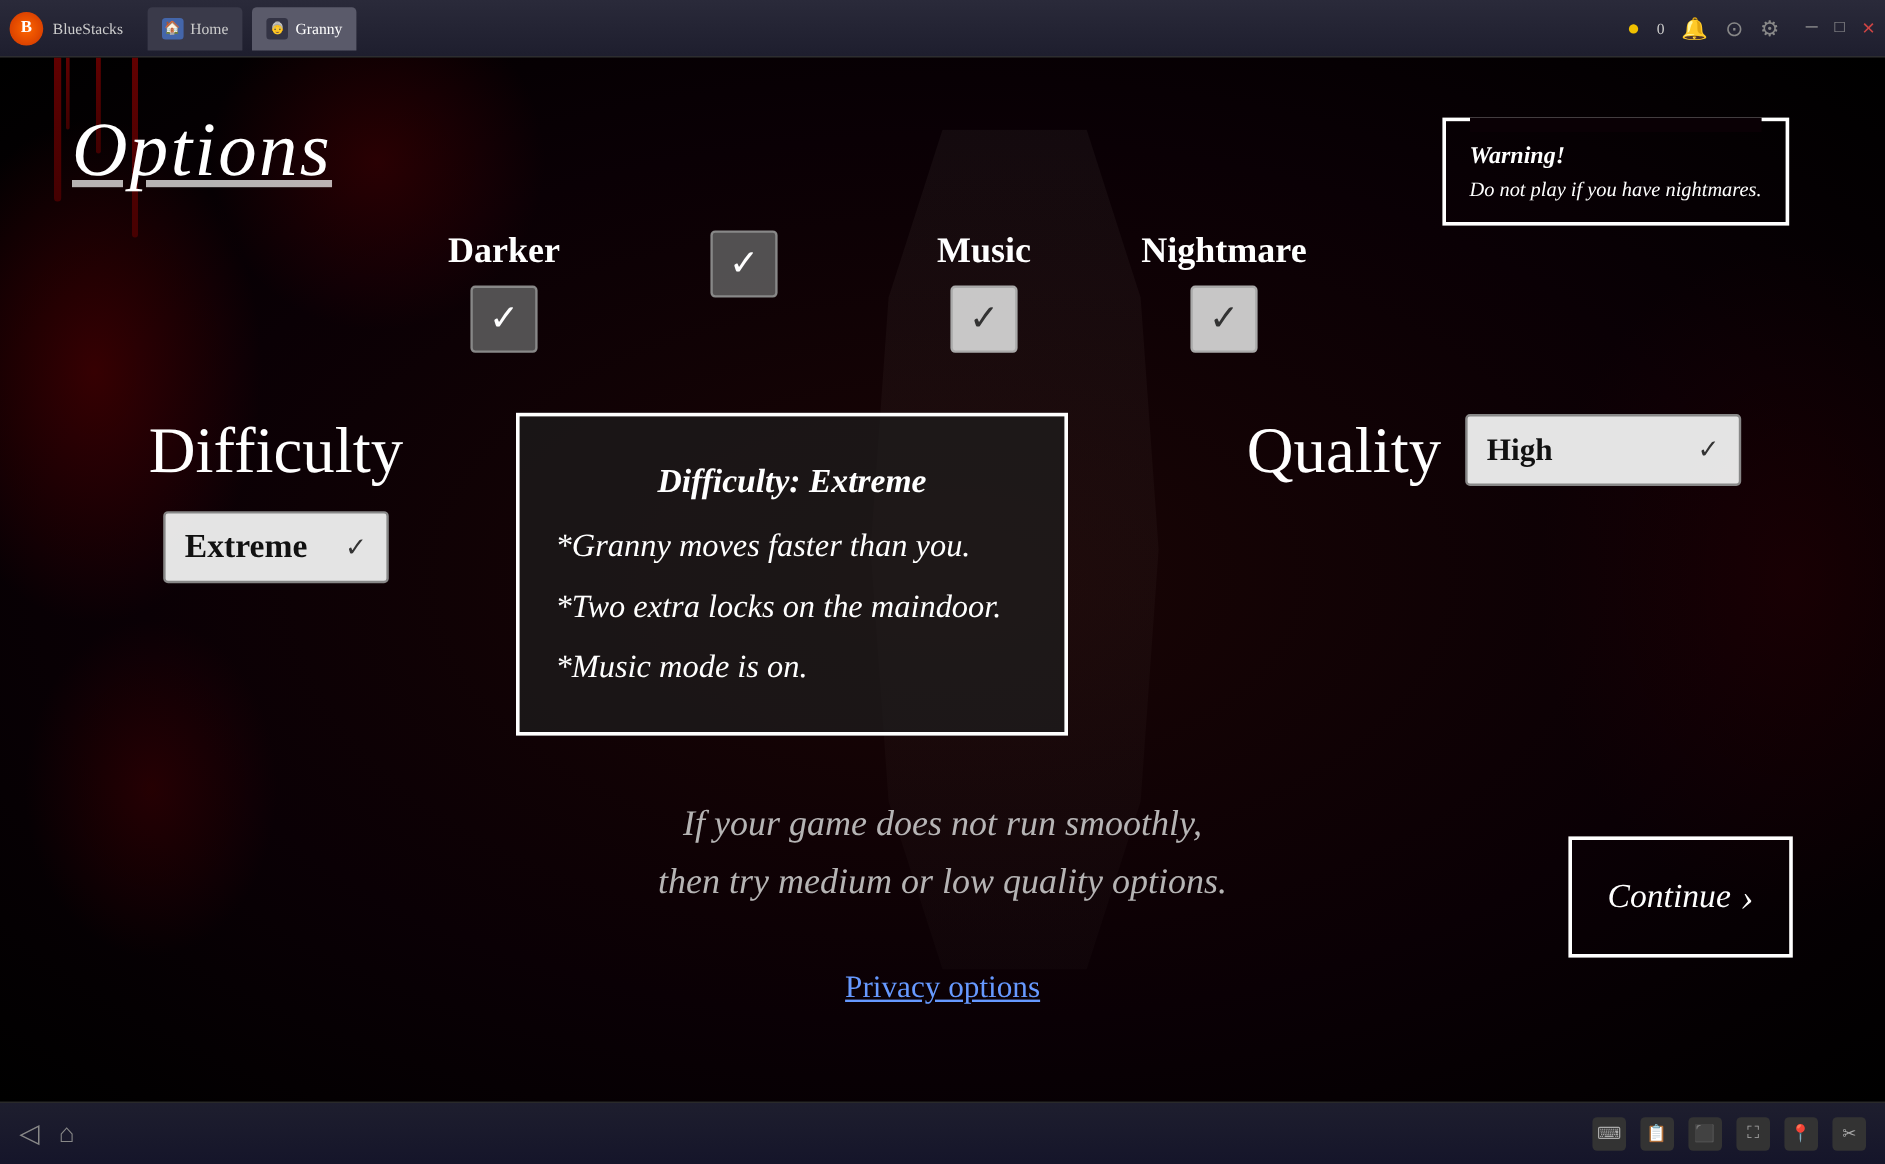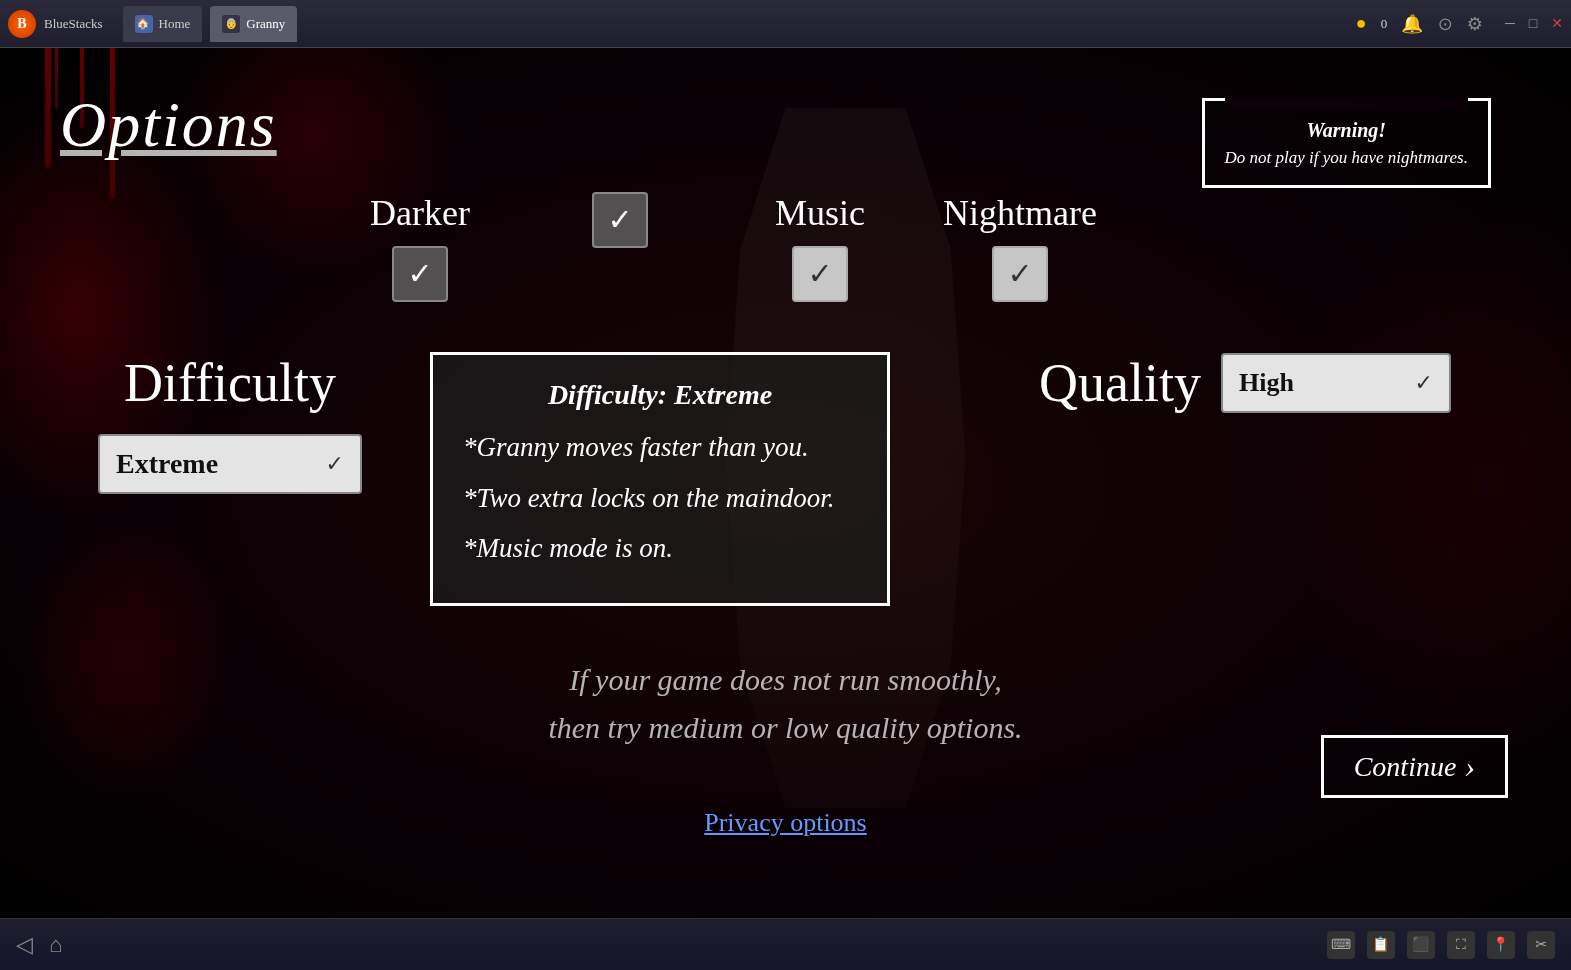--- a/index.html
+++ b/index.html
@@ -130,21 +130,20 @@
     
     #warning-box {
       position: absolute;
       top: 50px; right: 80px;
       border: 3px solid white;
       padding: 14px 20px;
       color: white;
       font-style: italic;
       font-size: 18px;
       line-height: 1.5;
-      text-align: center;
       background: transparent;
     }
     #warning-box::before {
       content: '';
       position: absolute;
       top: -3px; left: 20px; right: 20px; height: 12px;
       background: #0a0005;
     }
 
     
@@ -157,23 +156,23 @@
     }
     .checkbox-group {
       display: flex;
       flex-direction: column;
       align-items: center;
       gap: 12px;
       min-width: 200px;
     }
     .checkbox-label {
       font-family: 'Palatino Linotype', Palatino, Georgia, serif;
-      font-size: 36px;
-      color: white;
-      font-weight: normal;
+      font-size: 30px;
+      color: white;
+      font-weight: bold;
     }
     .checkbox-box {
       width: 56px; height: 56px;
       background: rgba(100, 100, 100, 0.8);
       border: 2px solid #888;
       display: flex; align-items: center; justify-content: center;
       cursor: pointer;
       border-radius: 4px;
     }
     .checkbox-box.white-bg {
@@ -206,21 +205,21 @@
       gap: 20px;
       min-width: 340px;
     }
     #difficulty-label {
       font-family: 'Palatino Linotype', Palatino, Georgia, serif;
       font-size: 54px;
       color: white;
       font-weight: normal;
     }
     #difficulty-dropdown {
-      width: 264px; height: 60px;
+      width: 188px; height: 60px;
       background: rgba(240, 240, 240, 0.95);
       border: 2px solid #888;
       display: flex; align-items: center; justify-content: space-between;
       padding: 0 16px;
       cursor: pointer;
       border-radius: 4px;
     }
     #difficulty-dropdown .dd-text {
       font-family: Georgia, serif;
       font-size: 28px;
@@ -242,20 +241,21 @@
       max-width: 460px;
     }
     #info-box-title {
       font-family: 'Palatino Linotype', Palatino, Georgia, serif;
       font-size: 28px;
       color: white;
       font-style: italic;
       font-weight: bold;
       margin-bottom: 16px;
       text-align: center;
+      margin-top: 15px;
     }
     .info-line {
       font-family: 'Palatino Linotype', Palatino, Georgia, serif;
       font-size: 27px;
       color: white;
       font-style: italic;
       margin-bottom: 10px;
       line-height: 1.5;
     }
 
@@ -304,23 +304,23 @@
       color: rgba(200, 200, 200, 0.9);
       font-style: italic;
       margin-top: 50px;
       line-height: 1.6;
     }
 
     
     #continue-btn {
       position: absolute;
       bottom: 120px;
-      right: 63px;
+      right: 77px;
       border: 3px solid white;
-      padding: 10px 30px;
+      padding: 29px 30px;
       color: white;
       font-family: 'Palatino Linotype', Palatino, Georgia, serif;
       font-size: 28px;
       font-style: italic;
       cursor: pointer;
       background: transparent;
       display: flex; align-items: center; gap: 8px;
     }
 
     

